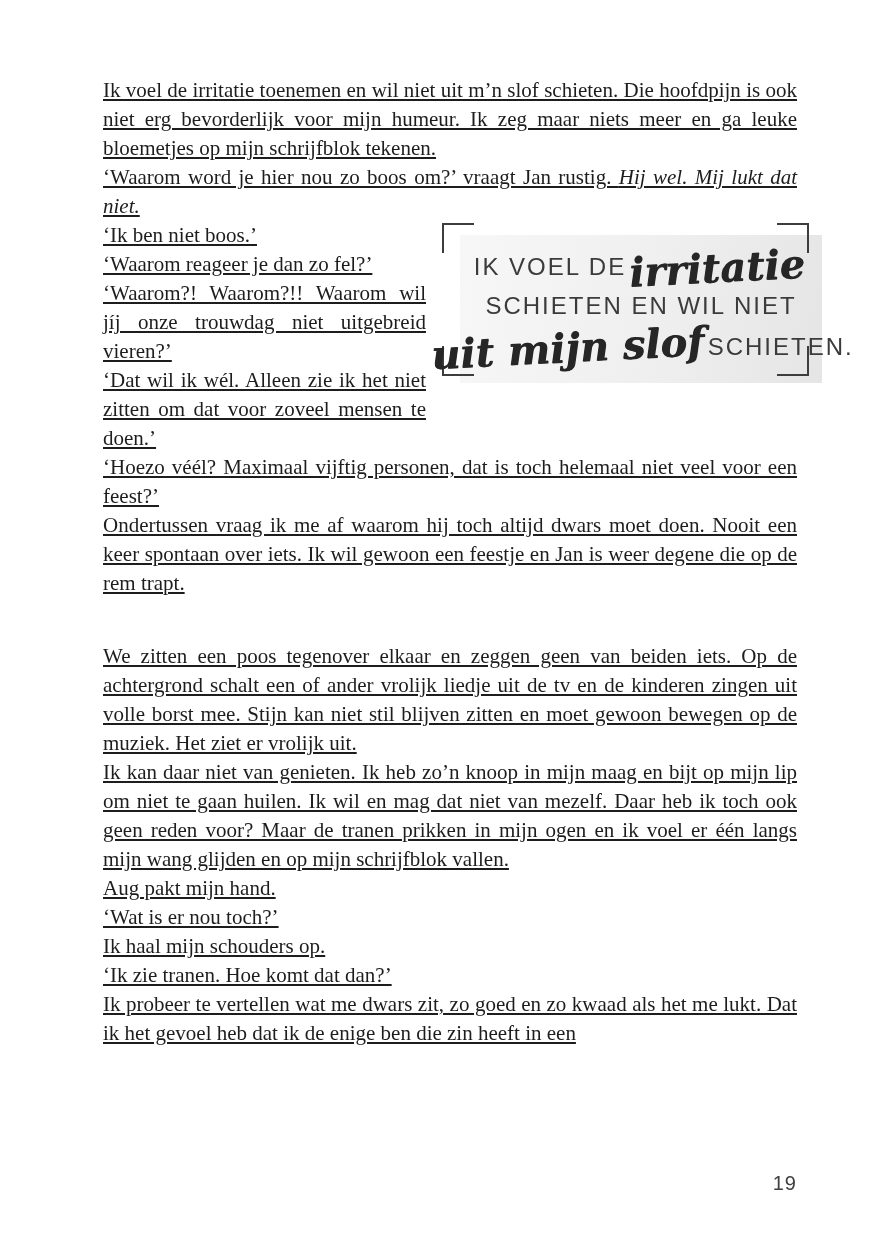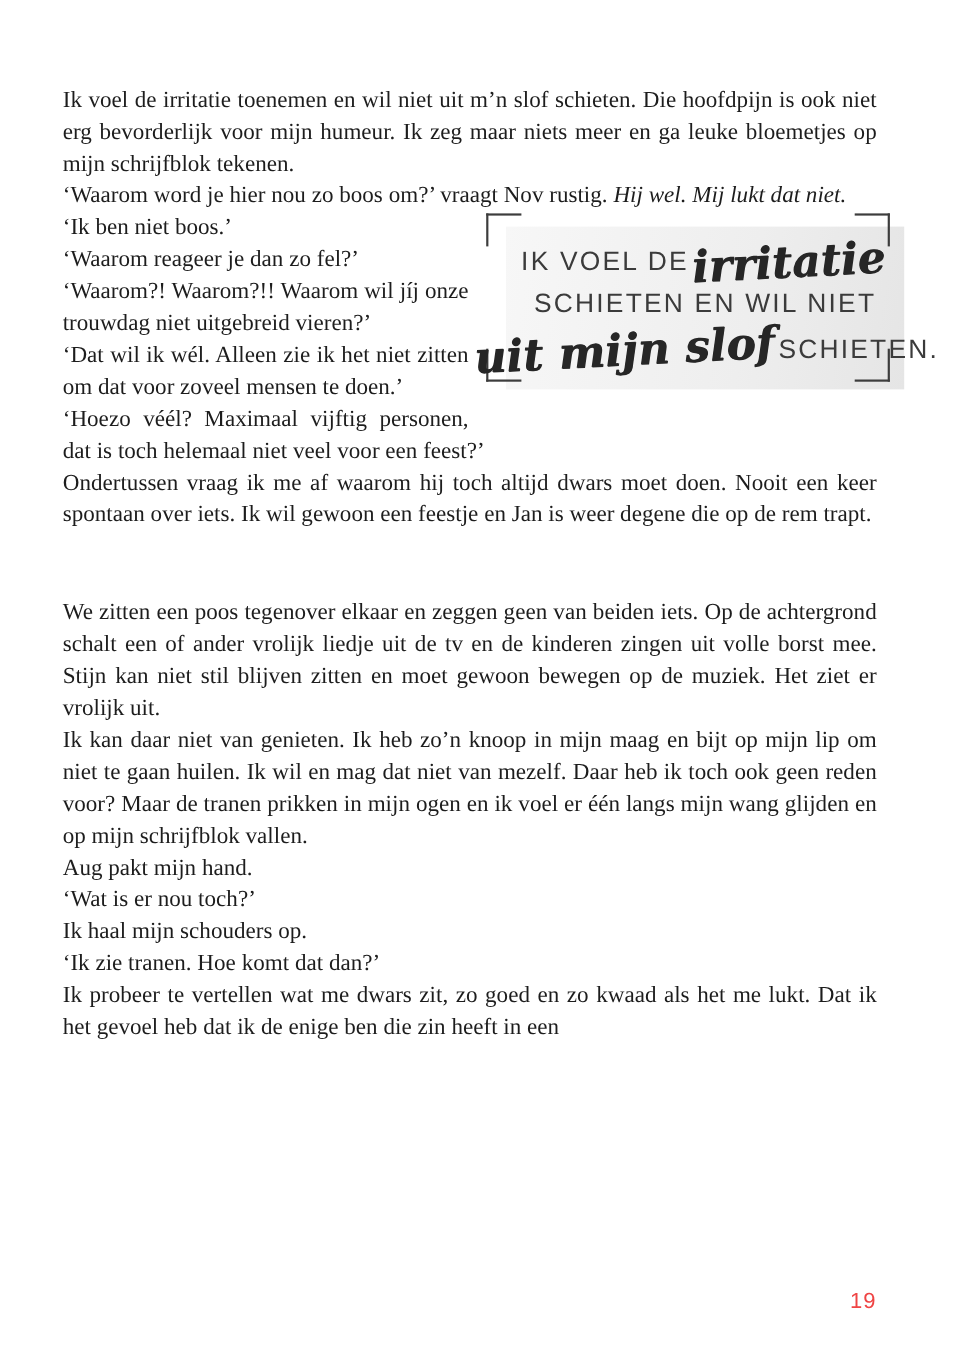--- a/index.html
+++ b/index.html
@@ -2,36 +2,37 @@
 <html><head>
 <meta charset="utf-8">
 <style>
   html, body { margin: 0; padding: 0; background: #ffffff; }
 
   .page {
     position: relative;
     width: 874px;
     height: 1240px;
     box-sizing: border-box;
-    padding: 76px 77px 0 57px;
+    padding: 76px 77px 0 103px;
     background: #ffffff;
     font-family: "Liberation Serif", serif;
     color: #1d1d1d;
     overflow: hidden;
+    text-decoration: underline;
   }
 
   .flow p.para {
     margin: 0;
     font-size: 21px;
     line-height: 29px;
     text-align: justify;
     hyphens: manual;
     -webkit-hyphens: manual;
   }
-  .flow p.para.space-before { margin-top: 60px; }
+  .flow p.para.space-before { margin-top: 44px; }
   .em { font-style: italic; }
 
   
   .pullquote {
     position: relative;
     float: right;
     width: 380px;
     height: 160px;
     margin: 2px -25px 26px 16px;
   }
@@ -77,32 +78,32 @@
     text-shadow: 0.5px 0.5px 0 #2a2a2a;
   }
 
   .page-number {
     position: absolute;
     right: 77px;
     top: 1172px;
     font-family: "Liberation Sans", sans-serif;
     font-size: 20px;
     letter-spacing: 1px;
-    color: #ef4444;
+    color: #404040;
   }
 </style>
 </head>
 <body>
 
 <div class="page">
   <div class="flow">
 
     <div>
         <p class="para"><span>Ik voel de irritatie toenemen en wil niet uit m’n slof schieten. Die hoofdpijn is ook niet erg bevorderlijk voor mijn humeur. Ik zeg maar niets meer en ga leuke bloemetjes op mijn schrijfblok tekenen.</span></p>
-        <p class="para"><span>‘Waarom word je hier nou zo boos om?’ vraagt Nov rustig. </span><span class="em">Hij wel. Mij lukt dat niet.</span></p>
+        <p class="para"><span>‘Waarom word je hier nou zo boos om?’ vraagt Jan rustig. </span><span class="em">Hij wel. Mij lukt dat niet.</span></p>
       </div>
 
     <aside class="pullquote">
       <div class="pq-bg"></div>
       <span class="bracket tl"></span>
       <span class="bracket tr"></span>
       <span class="bracket bl"></span>
       <span class="bracket br"></span>
       <div class="pq-content">
         <div class="pq-line pq-line1">

